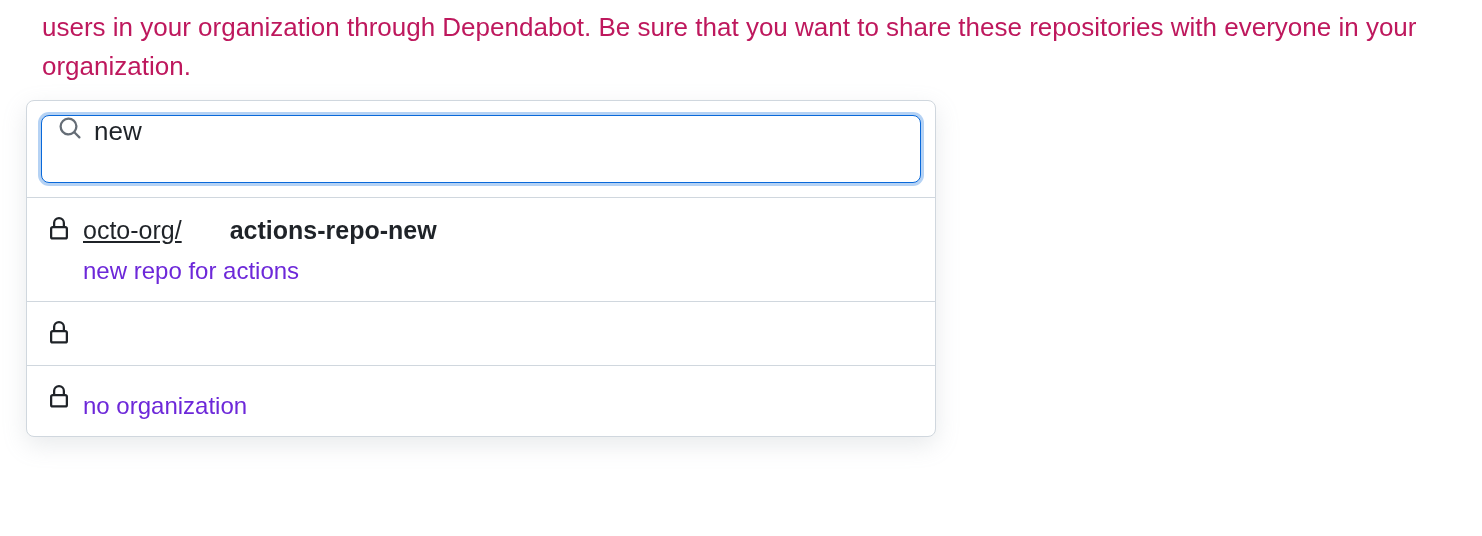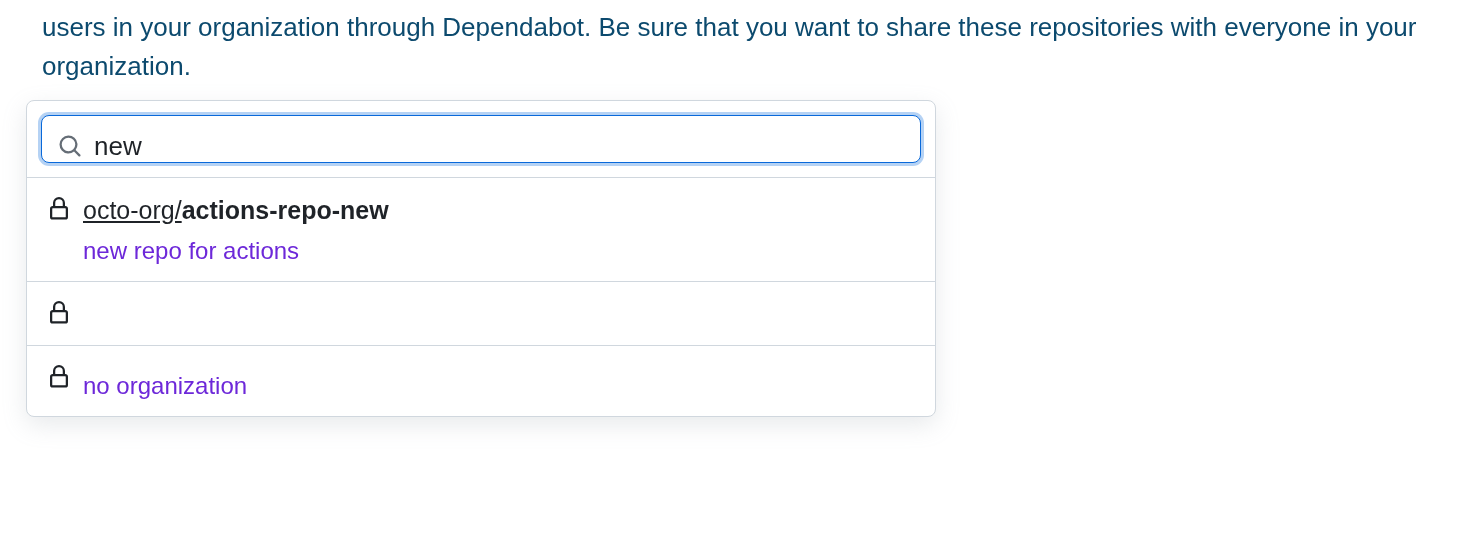--- a/index.html
+++ b/index.html
@@ -9,21 +9,21 @@
     }
     body {
       font-family: -apple-system, BlinkMacSystemFont, "Segoe UI", Helvetica, Arial, sans-serif;
       background: #ffffff;
       color: #1f2328;
       width: 1482px;
       height: 536px;
       overflow: hidden;
     }
     .description-text {
-      color: #0c4a6e;
+      color: #be185d;
       font-size: 26px;
       line-height: 1.5;
       padding: 8px 0 0 42px;
       max-width: 1440px;
     }
     .dropdown-container {
       position: absolute;
       top: 100px;
       left: 26px;
       width: 910px;
@@ -31,23 +31,23 @@
       border: 1px solid #d0d7de;
       border-radius: 8px;
       box-shadow: 0 8px 24px rgba(140,149,159,0.2);
       padding: 14px 0 0 0;
     }
     .search-wrapper {
       padding: 0 14px 14px 14px;
     }
     .search-box {
       display: flex;
-      align-items: flex-end;
+      align-items: flex-start;
       width: 100%;
-      height: 48px;
+      height: 68px;
       border: 1px solid #0969da;
       border-radius: 8px;
       box-shadow: 0 0 0 3px rgba(9,105,218,0.3);
       padding: 0 16px;
       background: #ffffff;
     }
     .search-icon {
       flex-shrink: 0;
       margin-right: 12px;
       color: #656d76;
@@ -88,20 +88,21 @@
       font-size: 25px;
       color: #1f2328;
       line-height: 1.3;
     }
     .repo-owner {
       font-weight: 400;
       text-decoration: underline;
     }
     .repo-repo {
       font-weight: 600;
+      margin-left: 48px;
     }
     .repo-description {
       font-size: 24px;
       color: #6d28d9;
       margin-top: 10px;
     }
   </style>
 </head>
 <body>
 

